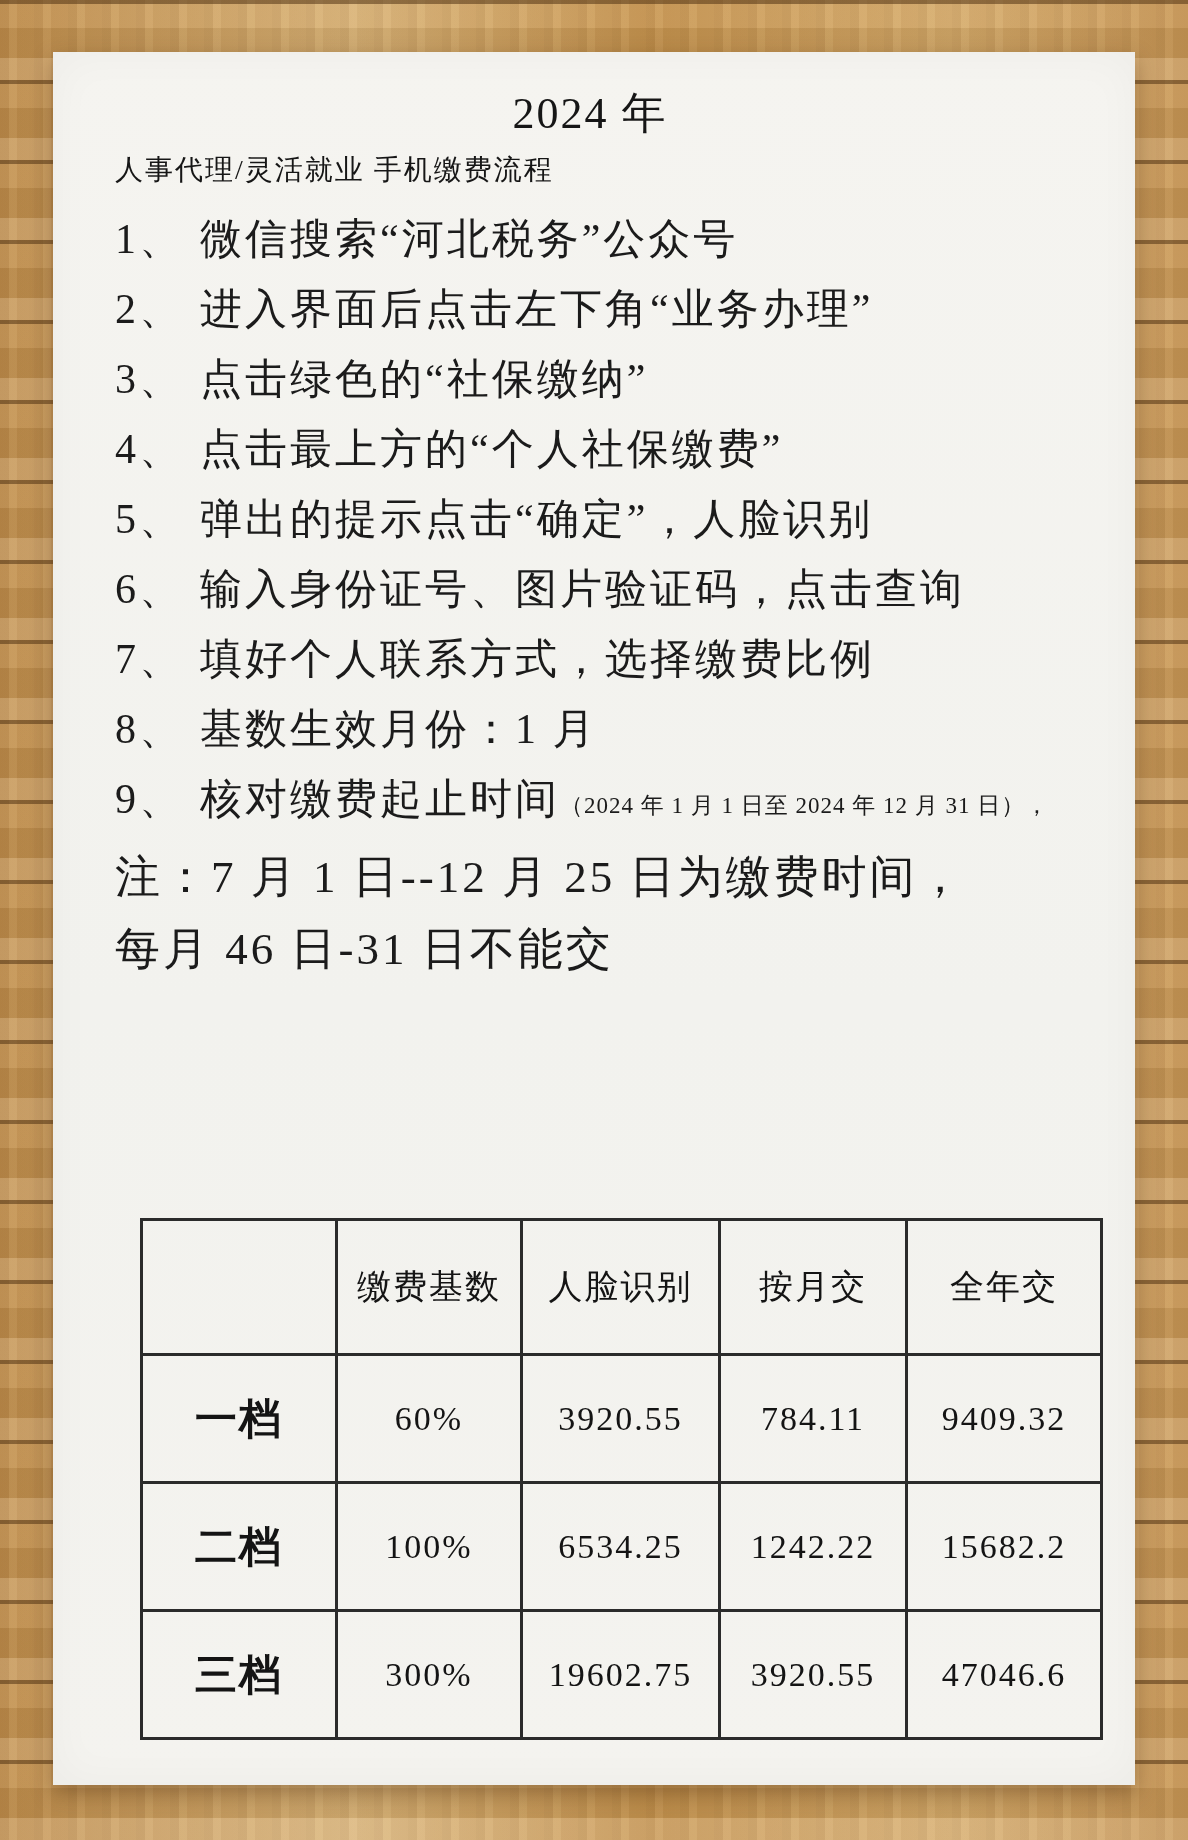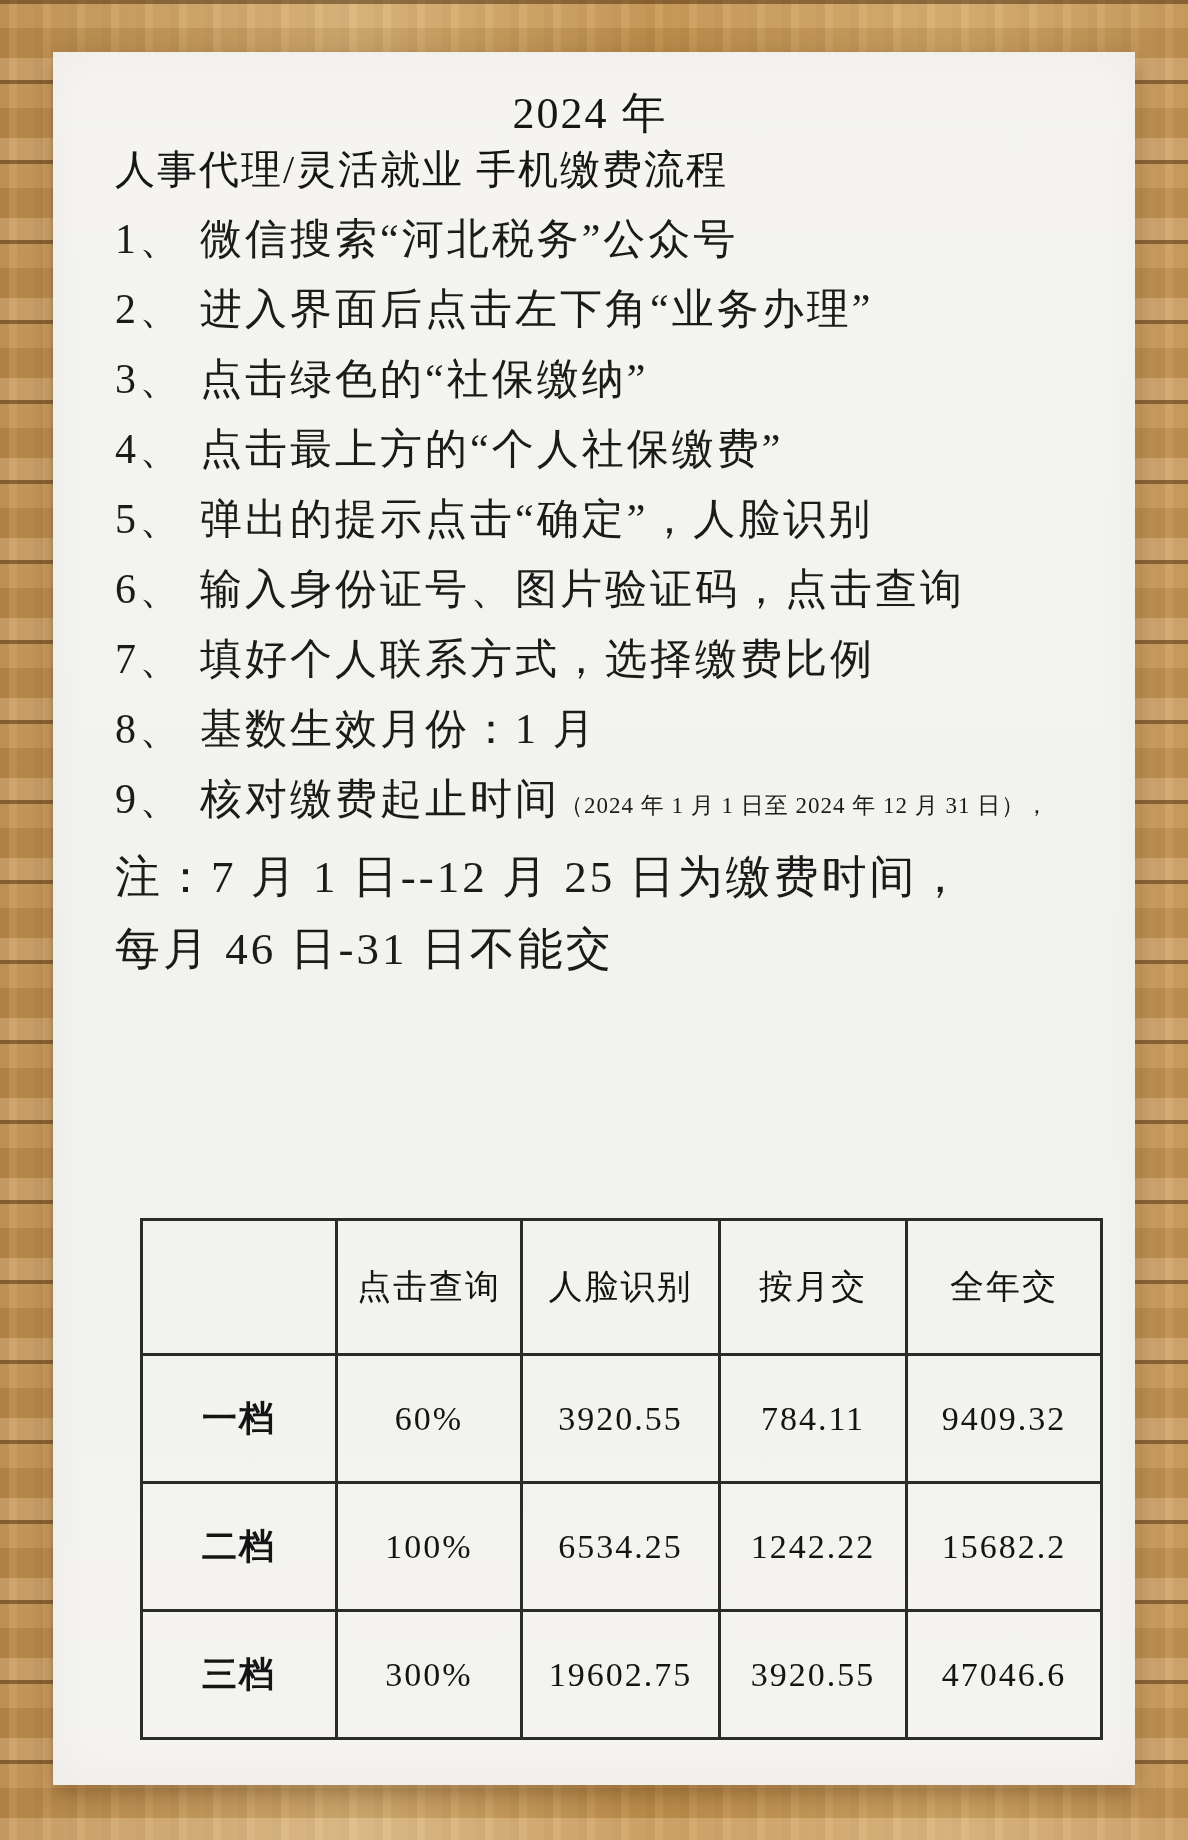--- a/index.html
+++ b/index.html
@@ -33,21 +33,21 @@
     box-shadow:0 8px 20px rgba(70,40,10,0.38), inset 0 0 46px rgba(0,0,0,0.035);
     box-sizing:border-box;
     padding:30px 30px 0 62px;
     color:#1b1b1b;
   }
   .title{
     text-align:center;font-size:44px;line-height:52px;margin:6px 40px 0 0;
     letter-spacing:2px;color:#161616;
   }
   .subtitle{
-    font-size:40px;line-height:56px;letter-spacing:2px;margin-top:2px;color:#161616;
+    font-size:28px;line-height:56px;letter-spacing:2px;margin-top:2px;color:#161616;
   }
   .steps{list-style:none;margin:6px 0 0 0;padding:0;}
   .step{font-size:42px;line-height:70px;letter-spacing:3px;white-space:nowrap;}
   .step .num{margin-right:16px;}
   .step .small{font-size:23px;letter-spacing:1px;}
   .continuation{font-size:45px;line-height:70px;letter-spacing:4px;font-weight:600;}
   .note{font-size:45px;line-height:72px;letter-spacing:3px;font-weight:400;}
   table.fee-table{
     border-collapse:collapse;table-layout:fixed;
     width:960px;margin:233px 0 0 25px;
@@ -57,21 +57,21 @@
   table.fee-table col.c1{width:185px}
   table.fee-table col.c2{width:198px}
   table.fee-table col.c3{width:187px}
   table.fee-table col.c4{width:195px}
   .fee-table th,.fee-table td{
     border:3px solid #2b2b2b;text-align:center;vertical-align:middle;
     font-size:34px;letter-spacing:2px;color:#141414;
   }
   .fee-table th{height:130px;font-weight:400;}
   .fee-table td{height:123px;font-weight:400;}
-  .fee-table td.rowlabel{font-weight:700;font-size:35px;}
+  .fee-table td.rowlabel{font-weight:700;font-size:42px;}
 </style>
 </head>
 <body>
 
 <div class="scene">
   <div class="paper">
 
     <div class="title">2024 年</div>
     <div class="subtitle">人事代理/灵活就业  手机缴费流程</div>
 
@@ -112,21 +112,21 @@
       <colgroup>
           <col class="c0">
           <col class="c1">
           <col class="c2">
           <col class="c3">
           <col class="c4">
         </colgroup>
       <tbody>
           <tr>
         <th></th>
-        <th>点击查询</th>
+        <th>缴费基数</th>
         <th>人脸识别</th>
         <th>按月交</th>
         <th>全年交</th>
       </tr>
       <tr>
         <td class="rowlabel">一档</td>
         <td>60%</td>
         <td>3920.55</td>
         <td>784.11</td>
         <td>9409.32</td>

